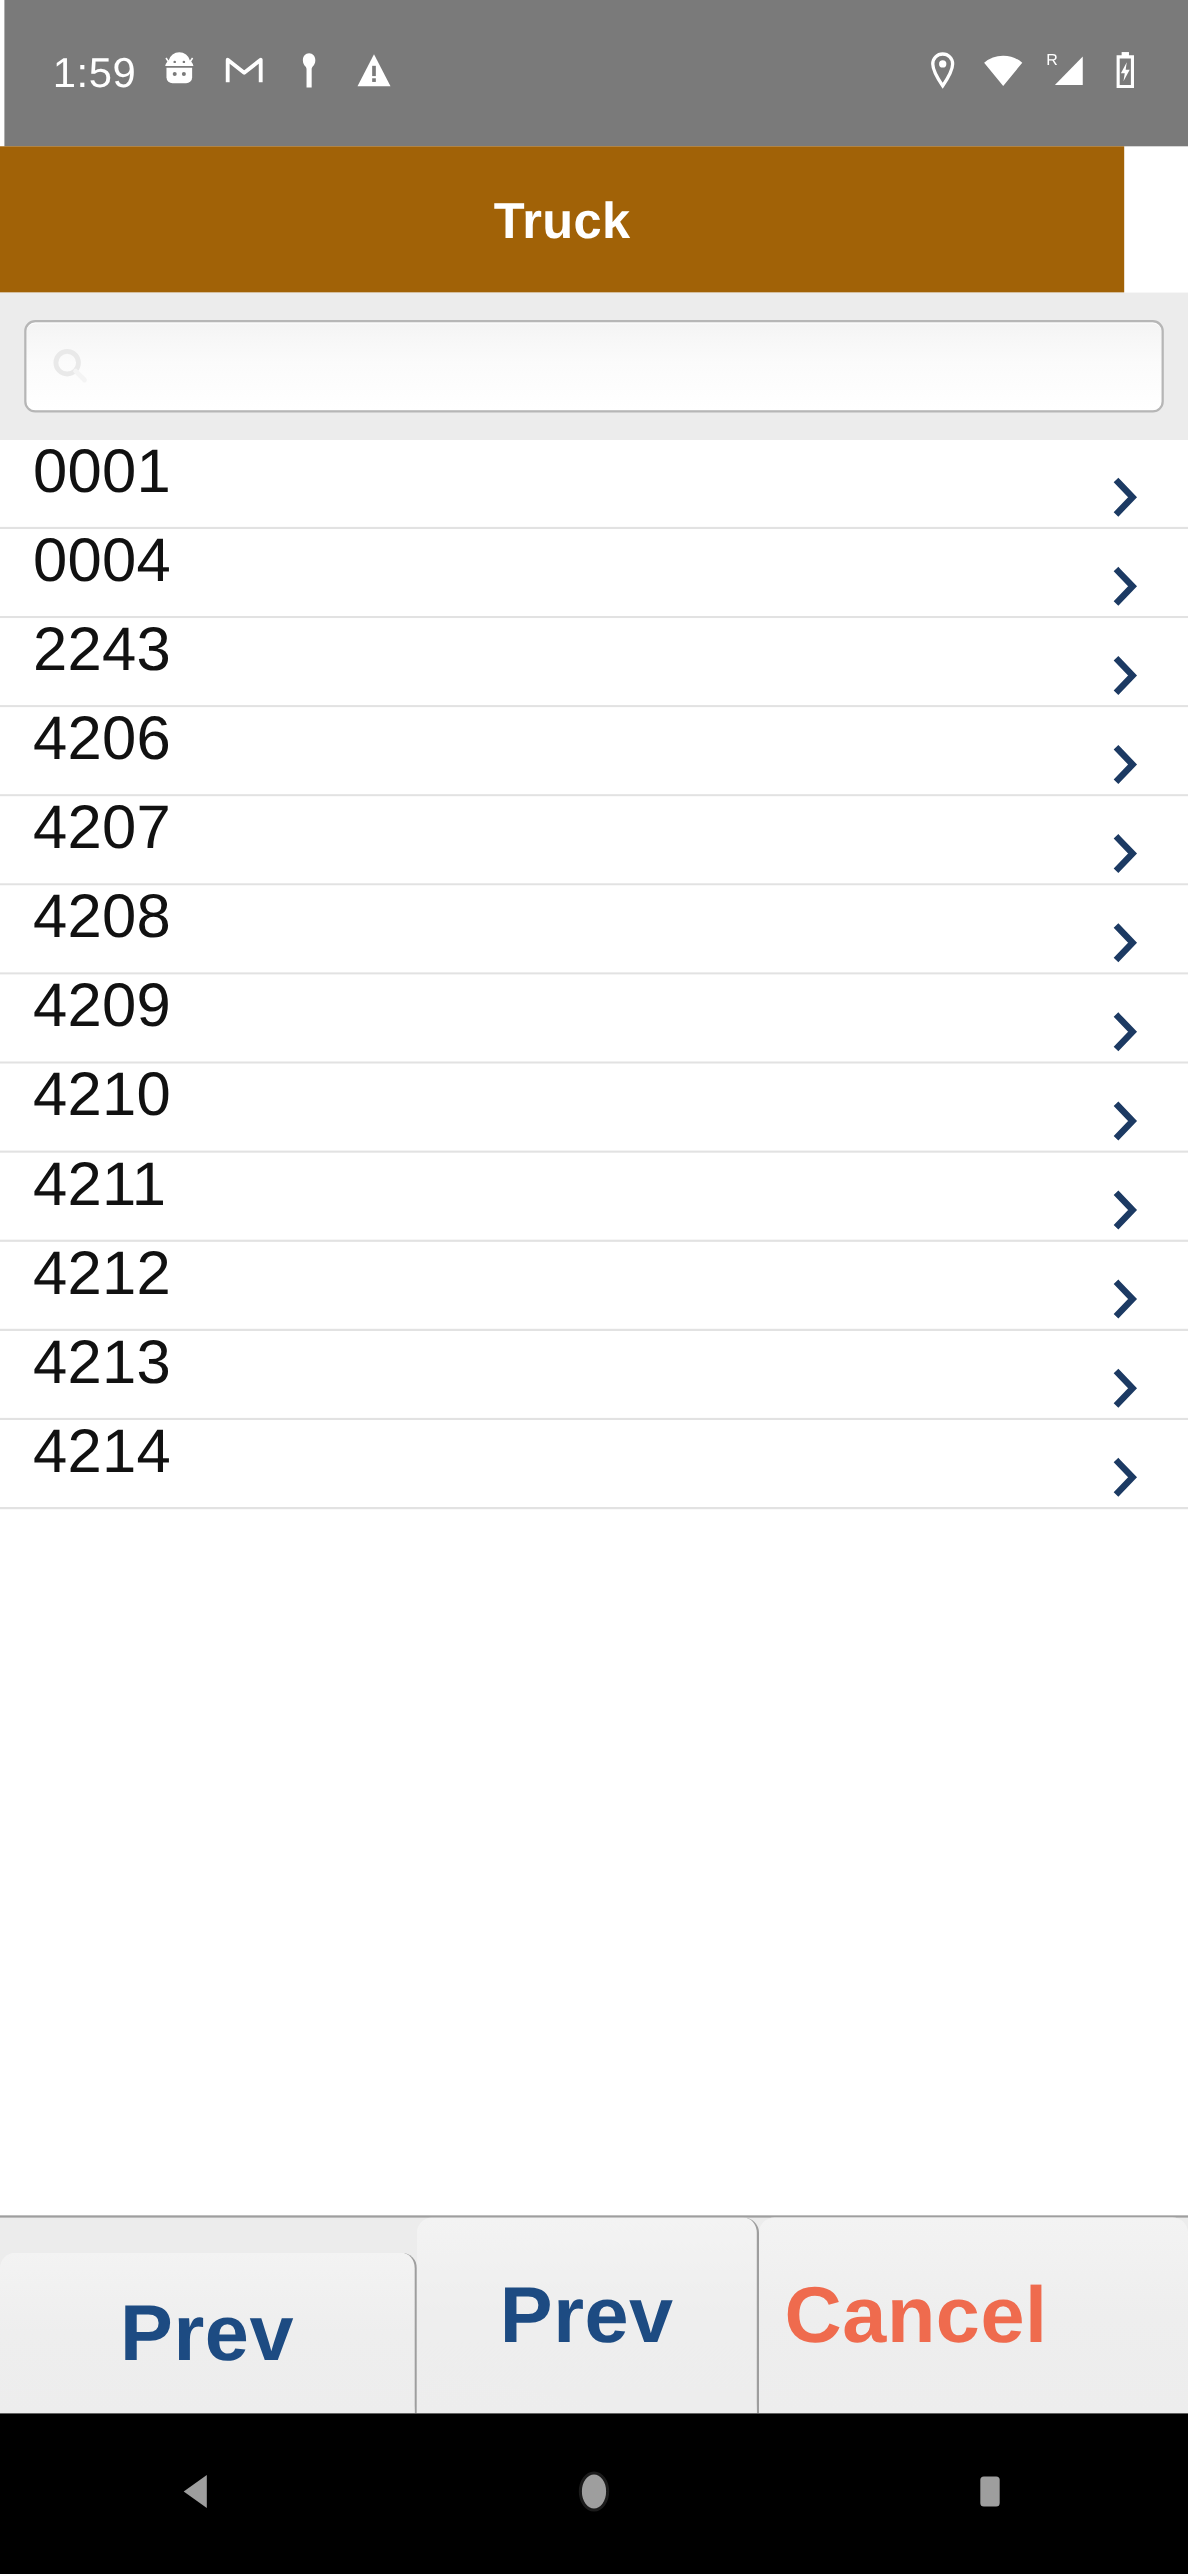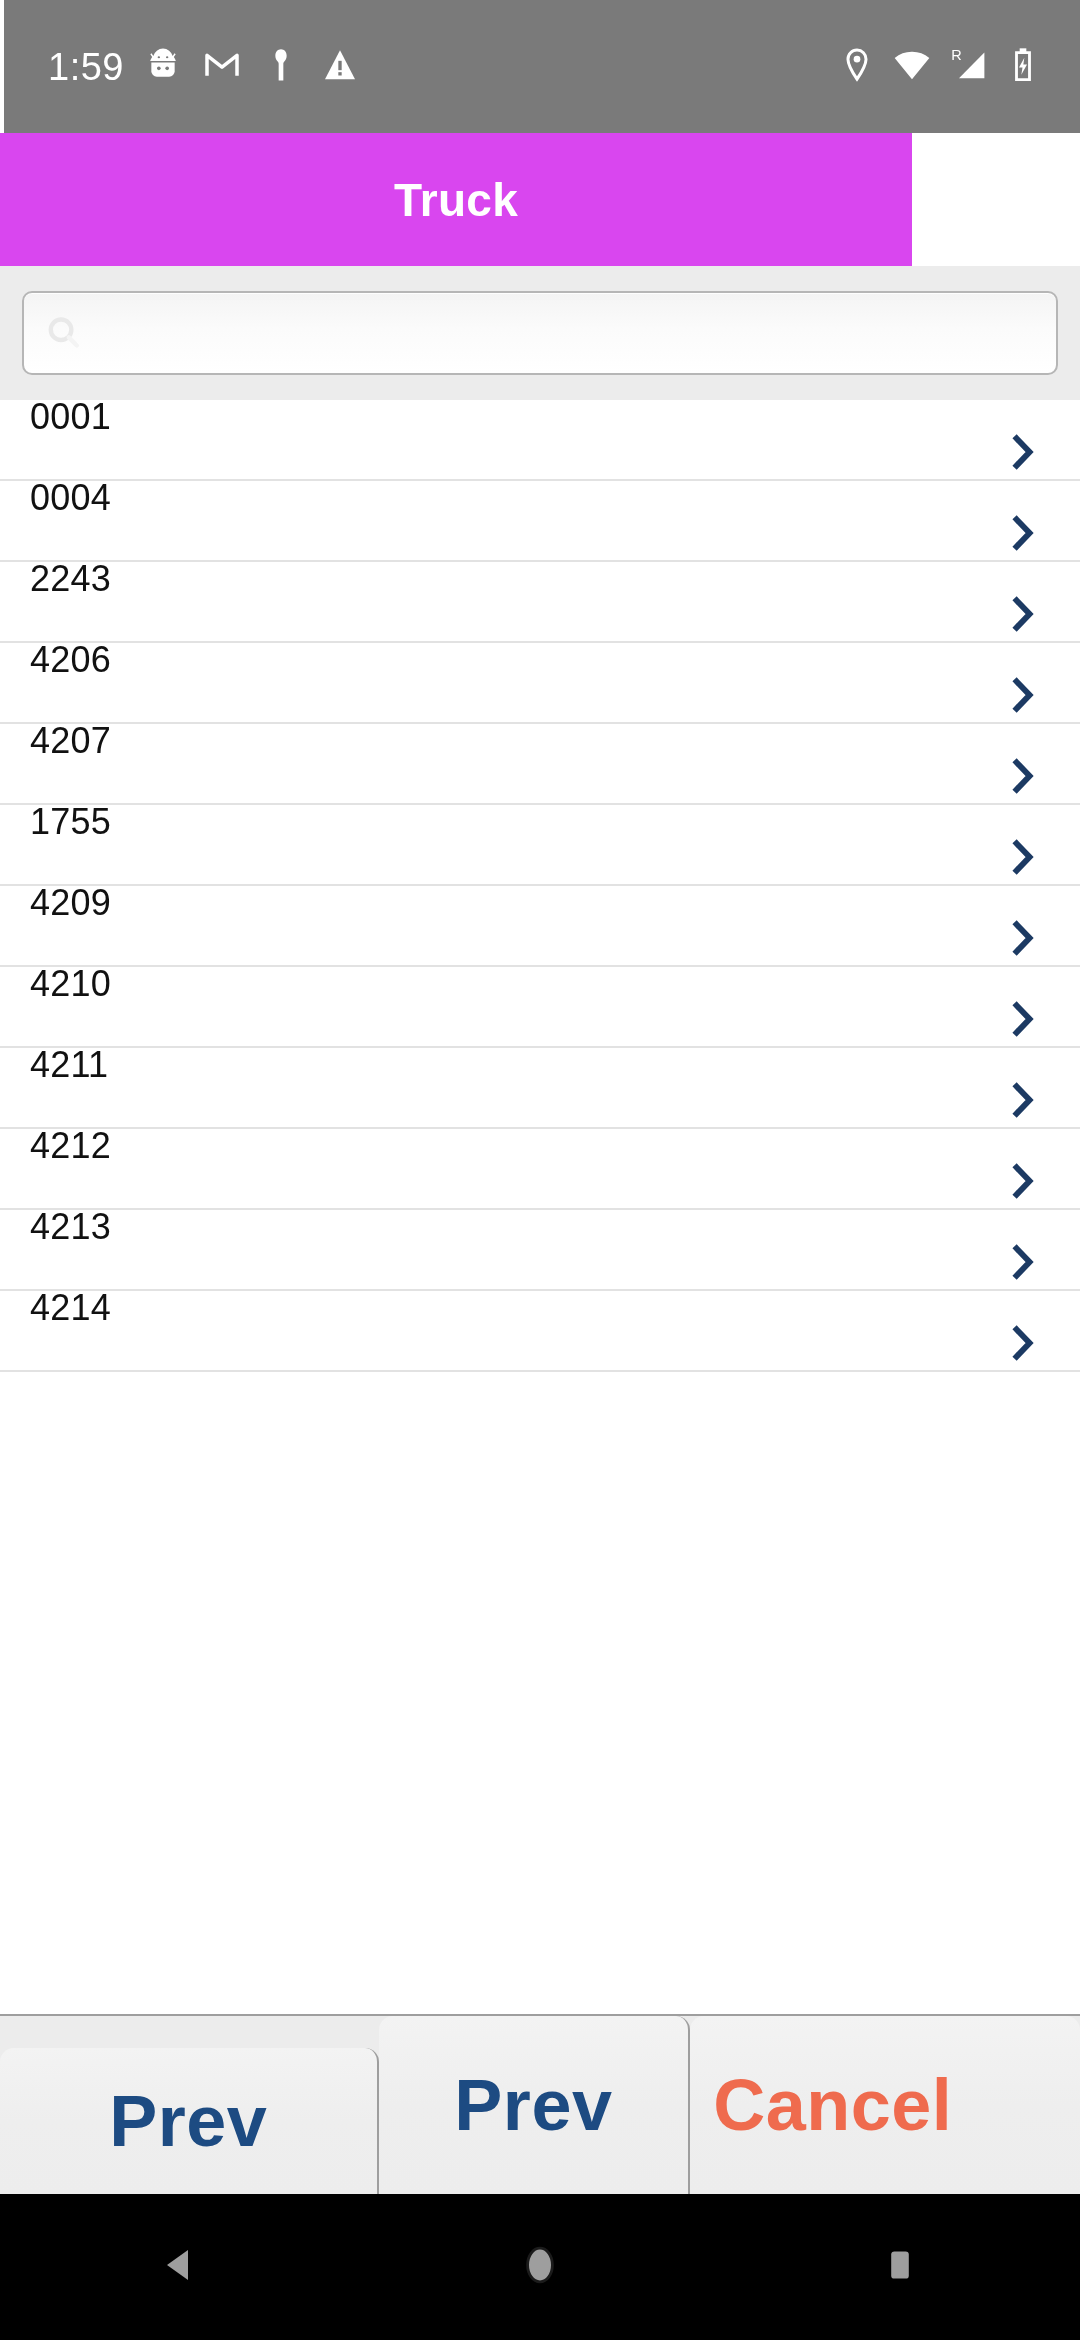--- a/index.html
+++ b/index.html
@@ -18,22 +18,22 @@
     display:flex; align-items:center;
     padding:0 44px;
   }
   #status-left { display:flex; align-items:center; gap:19px; }
   #status-right { display:flex; align-items:center; gap:16px; margin-left:auto; }
   .clock { color:#ffffff; font-size:38px; letter-spacing:0.5px; line-height:1; font-weight:400; }
   .sicon { display:block; }
 
   
   #app-bar {
-    position:absolute; top:133px; left:0; width:912px; height:133px;
-    background:#d946ef;
+    position:absolute; top:133px; left:0; width:1022px; height:133px;
+    background:#a16207;
     display:flex; align-items:center; justify-content:center;
   }
   #app-title { color:#ffffff; font-size:46px; font-weight:700; letter-spacing:0.3px; }
 
   
   #search-region {
     position:absolute; top:266px; left:0; width:1080px; height:134px;
     background:#ececec;
     display:flex; align-items:center;
     padding:0 22px;
@@ -61,21 +61,21 @@
     background:#ffffff; overflow:hidden;
   }
   .row {
     position:relative;
     height:81px;
     border-bottom:2px solid #e2e2e2;
     background:#ffffff;
   }
   .row-label {
     position:absolute; left:30px; top:-4px;
-    font-size:36px; color:#111111; line-height:1.15;
+    font-size:56px; color:#111111; line-height:1.15;
     letter-spacing:0.2px;
   }
   .row-chevron {
     position:absolute; right:42px; top:30px;
     width:30px; height:44px;
   }
 
   
   #button-bar {
     position:absolute; top:2014px; left:0; width:1080px; height:180px;
@@ -222,21 +222,21 @@
             <path fill="none" stroke="#1c3a63" stroke-width="3.2" stroke-linecap="square" stroke-linejoin="miter" d="M4.5 4.6 11.6 12l-7.1 7.4"></path>
           </svg></span>
       </div>
       <div class="row">
         <span class="row-label">4207</span>
         <span class="row-chevron"><svg width="30" height="44" viewBox="0 0 16 24">
             <path fill="none" stroke="#1c3a63" stroke-width="3.2" stroke-linecap="square" stroke-linejoin="miter" d="M4.5 4.6 11.6 12l-7.1 7.4"></path>
           </svg></span>
       </div>
       <div class="row">
-        <span class="row-label">1755</span>
+        <span class="row-label">4208</span>
         <span class="row-chevron"><svg width="30" height="44" viewBox="0 0 16 24">
             <path fill="none" stroke="#1c3a63" stroke-width="3.2" stroke-linecap="square" stroke-linejoin="miter" d="M4.5 4.6 11.6 12l-7.1 7.4"></path>
           </svg></span>
       </div>
       <div class="row">
         <span class="row-label">4209</span>
         <span class="row-chevron"><svg width="30" height="44" viewBox="0 0 16 24">
             <path fill="none" stroke="#1c3a63" stroke-width="3.2" stroke-linecap="square" stroke-linejoin="miter" d="M4.5 4.6 11.6 12l-7.1 7.4"></path>
           </svg></span>
       </div>

